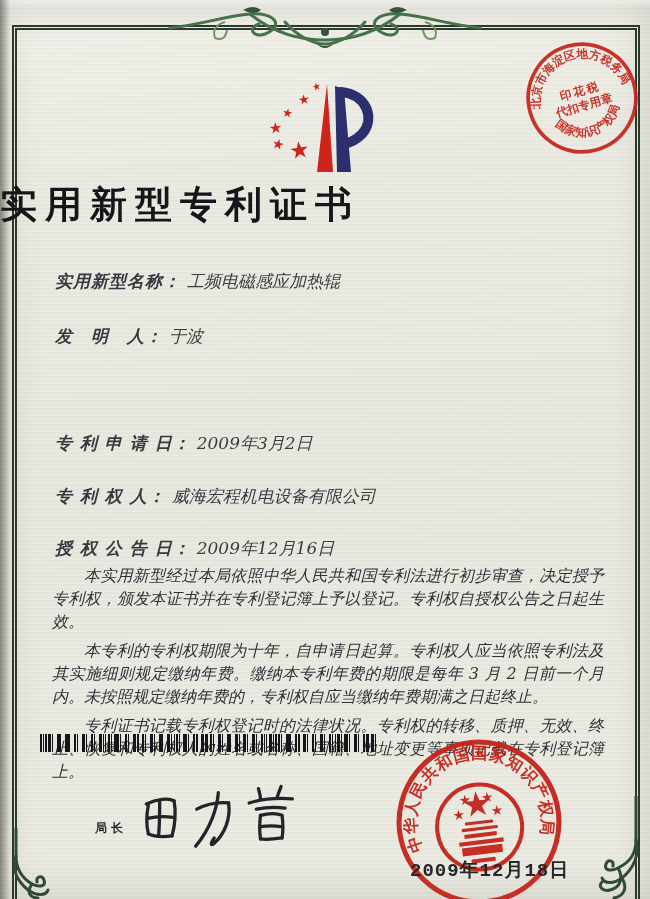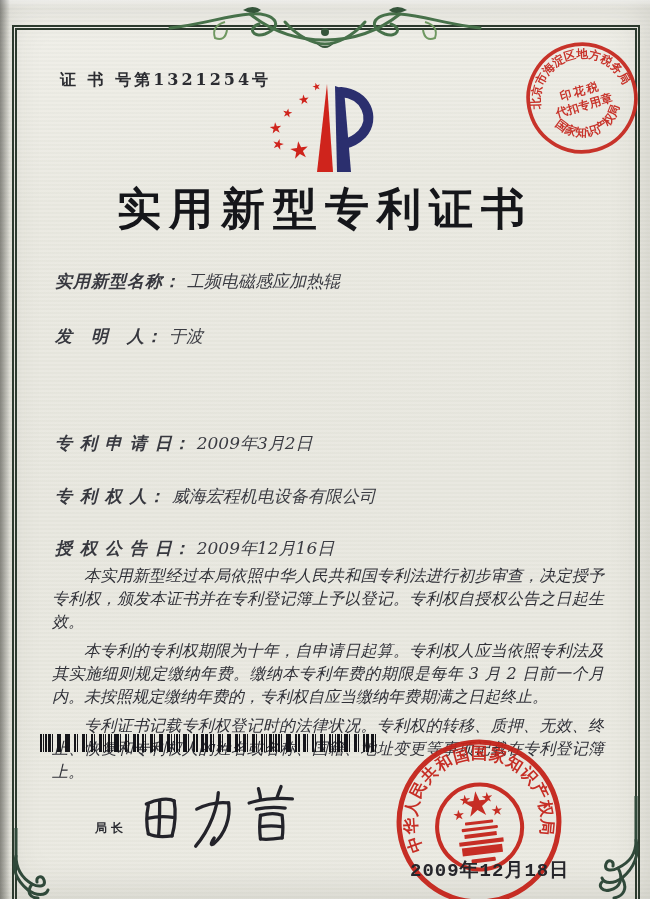--- a/index.html
+++ b/index.html
@@ -12,22 +12,22 @@
     box-shadow:inset 0 0 40px rgba(60,60,50,.18);}
   .edge-left{position:absolute;left:0;top:0;width:10px;height:100%;
     background:linear-gradient(90deg,rgba(30,30,25,.45),rgba(30,30,25,0));}
   .edge-top{position:absolute;left:0;top:0;width:100%;height:8px;
     background:linear-gradient(180deg,rgba(255,255,255,.5),rgba(255,255,255,0));}
   .frame{position:absolute;left:12px;top:25px;right:10px;bottom:-8px;
     border:5px double #2c3a2e;}
   .ornament{position:absolute;}
   .cert-number{position:absolute;left:60px;top:70px;font-size:16px;
     letter-spacing:3px;color:#2b2c31;font-weight:600;}
-  .title{position:absolute;left:0;right:0;top:180px;text-align:center;
-    font-size:44px;font-weight:bold;letter-spacing:8px;color:#15161a;}
+  .title{position:absolute;left:0;right:0;top:180px;text-align:left;
+    font-size:37px;font-weight:bold;letter-spacing:8px;color:#15161a;}
   .field{position:absolute;left:55px;font-size:17px;color:#37383f;font-weight:600;font-style:italic;}
   .field .lab{letter-spacing:1px;}
   .field .val{margin-left:6px;font-weight:500;color:#3a3b42;}
   .f1{top:270px}.f2{top:325px}.f3{top:379px}.f4{top:432px}.f5{top:485px}.f6{top:537px}
   .paras{position:absolute;left:46px;top:558px;width:564px;font-size:16px;
     line-height:23px;color:#303138;font-style:italic;text-align:justify;}
   .paras p{margin:6px;text-indent:2em;}
   .barcode{position:absolute;left:40px;top:734px;width:336px;height:18px;
     background-image:
       repeating-linear-gradient(90deg,#15151a 0 2px,transparent 2px 3px,#15151a 3px 4px,transparent 4px 8px,#15151a 8px 11px,transparent 11px 12px,#15151a 12px 13px,transparent 13px 17px),
@@ -82,21 +82,20 @@
 
   <svg class="ornament" style="left:588px;top:796px;" width="60" height="103" viewBox="0 0 60 103">
     <g fill="none" stroke="#30493a" stroke-width="3" stroke-linecap="round">
       <path d="M48 0 L48 44 C48 58 42 66 30 72 C22 76 16 74 18 68 C20 63 26 64 25 70"></path>
       <path d="M48 44 C52 58 46 72 34 82 C26 88 16 88 14 82"></path>
       <path d="M30 72 C36 82 32 92 22 94 C14 96 10 90 14 86"></path>
       <path d="M34 82 C40 92 36 100 26 102"></path>
     </g>
   </svg>
 
-  <div class="cert-number">证 书 号第1321254号</div>
 
   <svg class="tax-stamp" viewBox="0 0 110 110">
     <defs>
       <path id="taxTop" d="M 14,58 A 41,41 0 1 1 96,58"></path>
       <path id="taxBot" d="M 21,67 A 36,36 0 0 0 89,67"></path>
     </defs>
     <circle cx="55" cy="55" r="51" fill="none" stroke="#c5241b" stroke-width="3.5"></circle>
     <text font-size="11" fill="#c5241b" font-weight="bold" text-anchor="middle">
       <textPath href="#taxTop" startOffset="50%">北京市海淀区地方税务局</textPath>
     </text>

